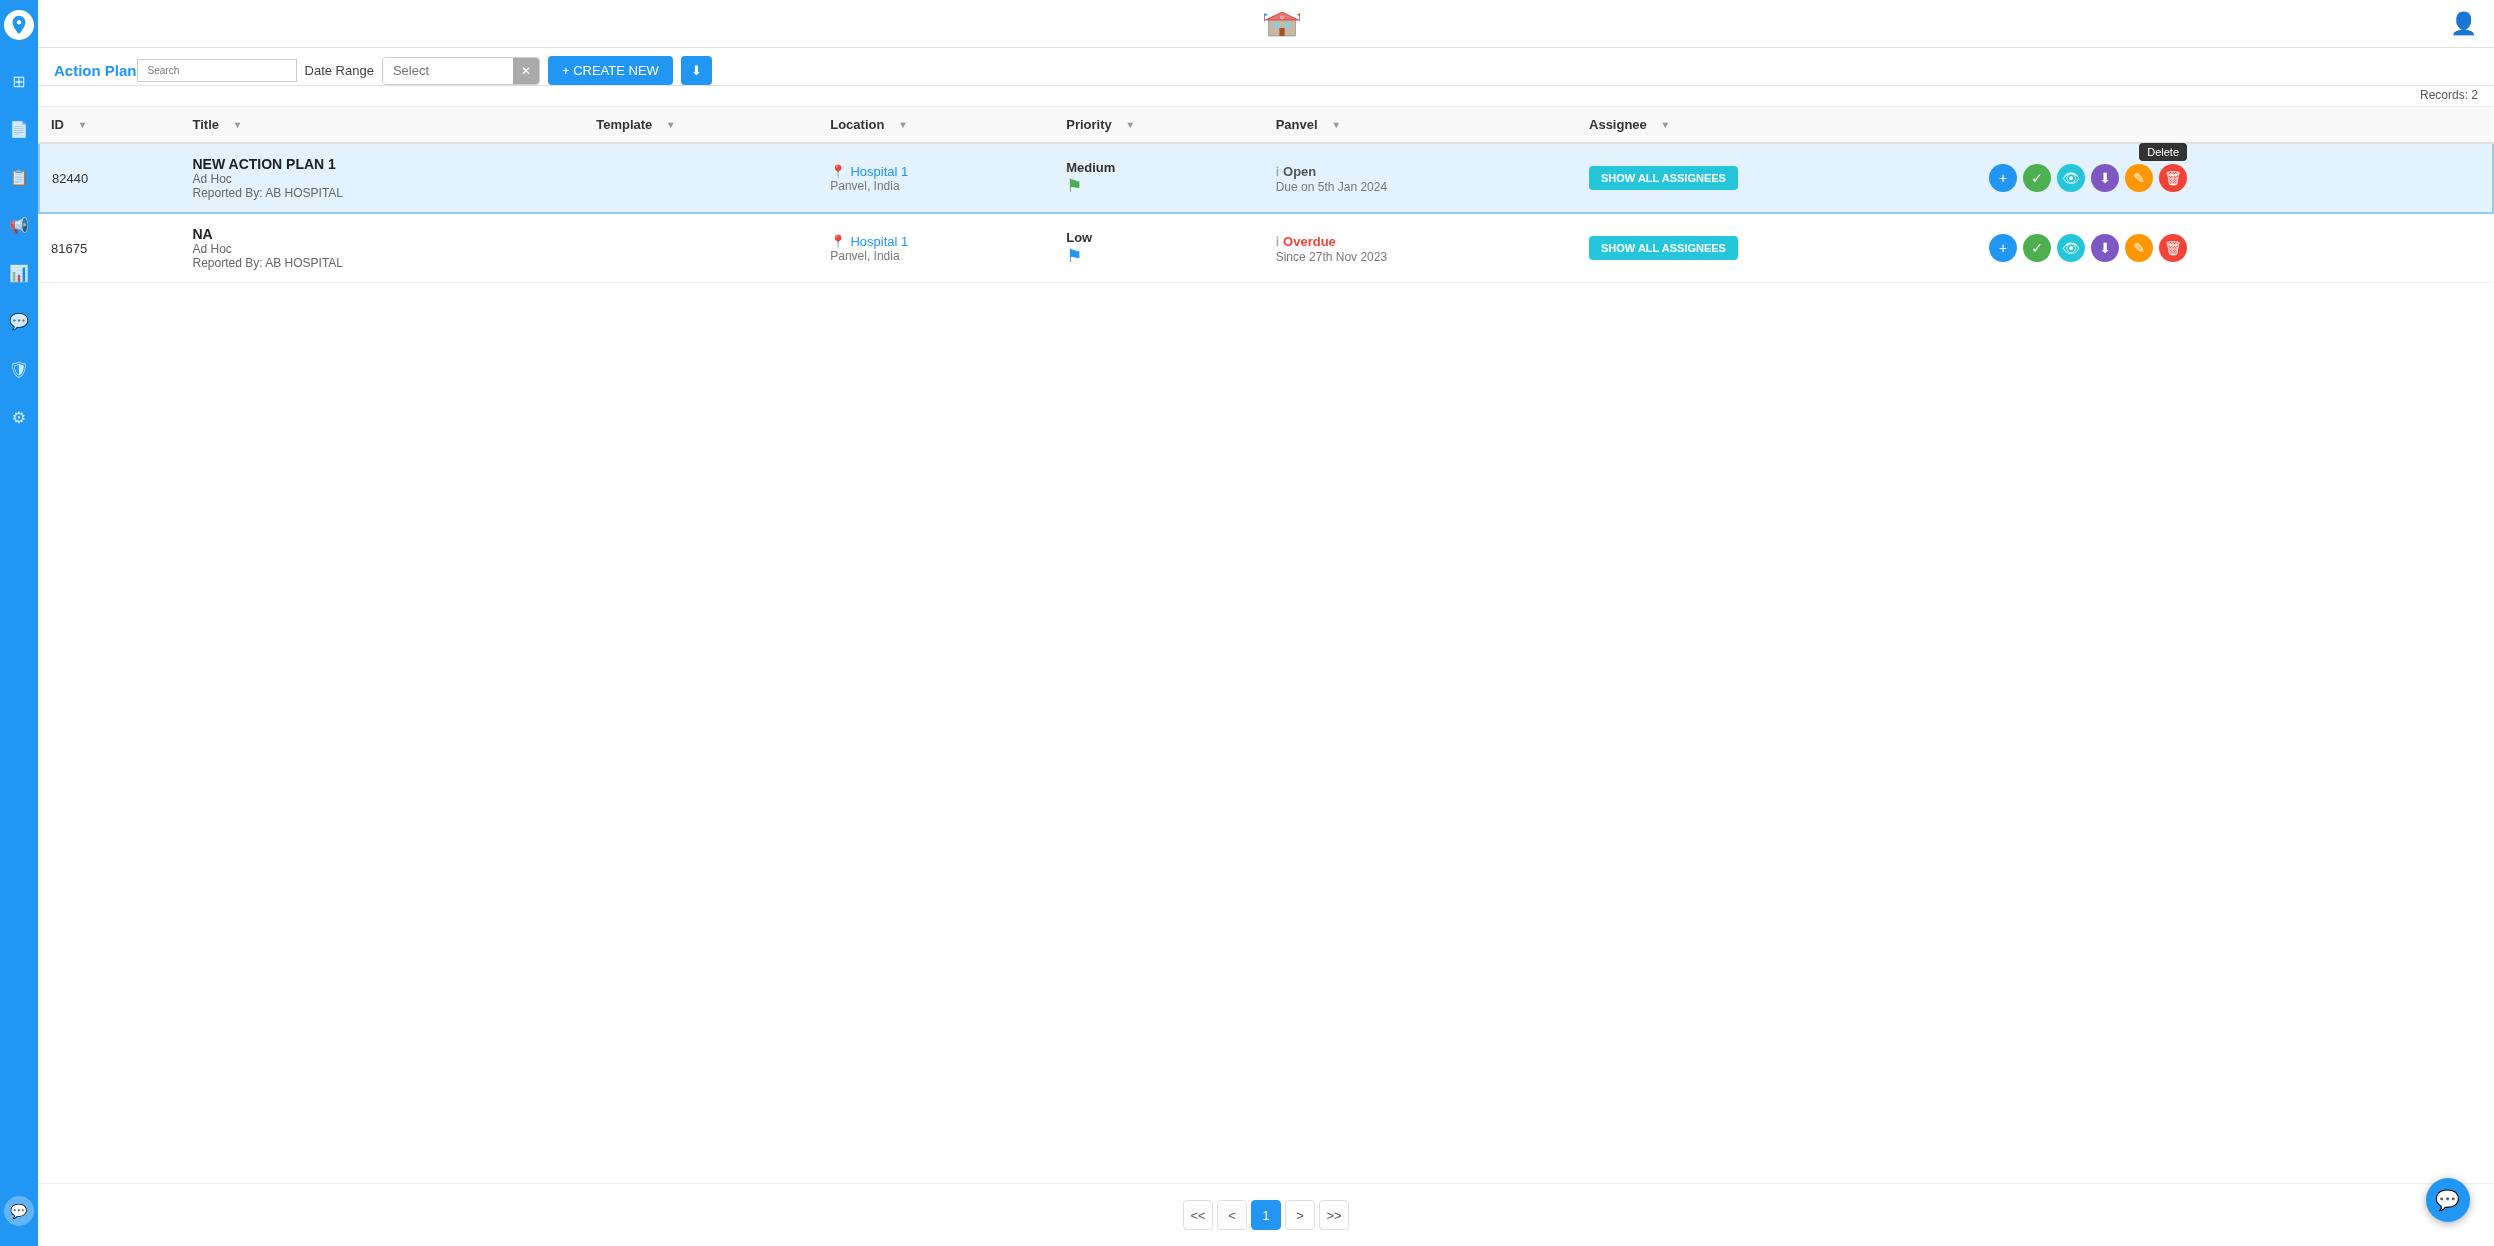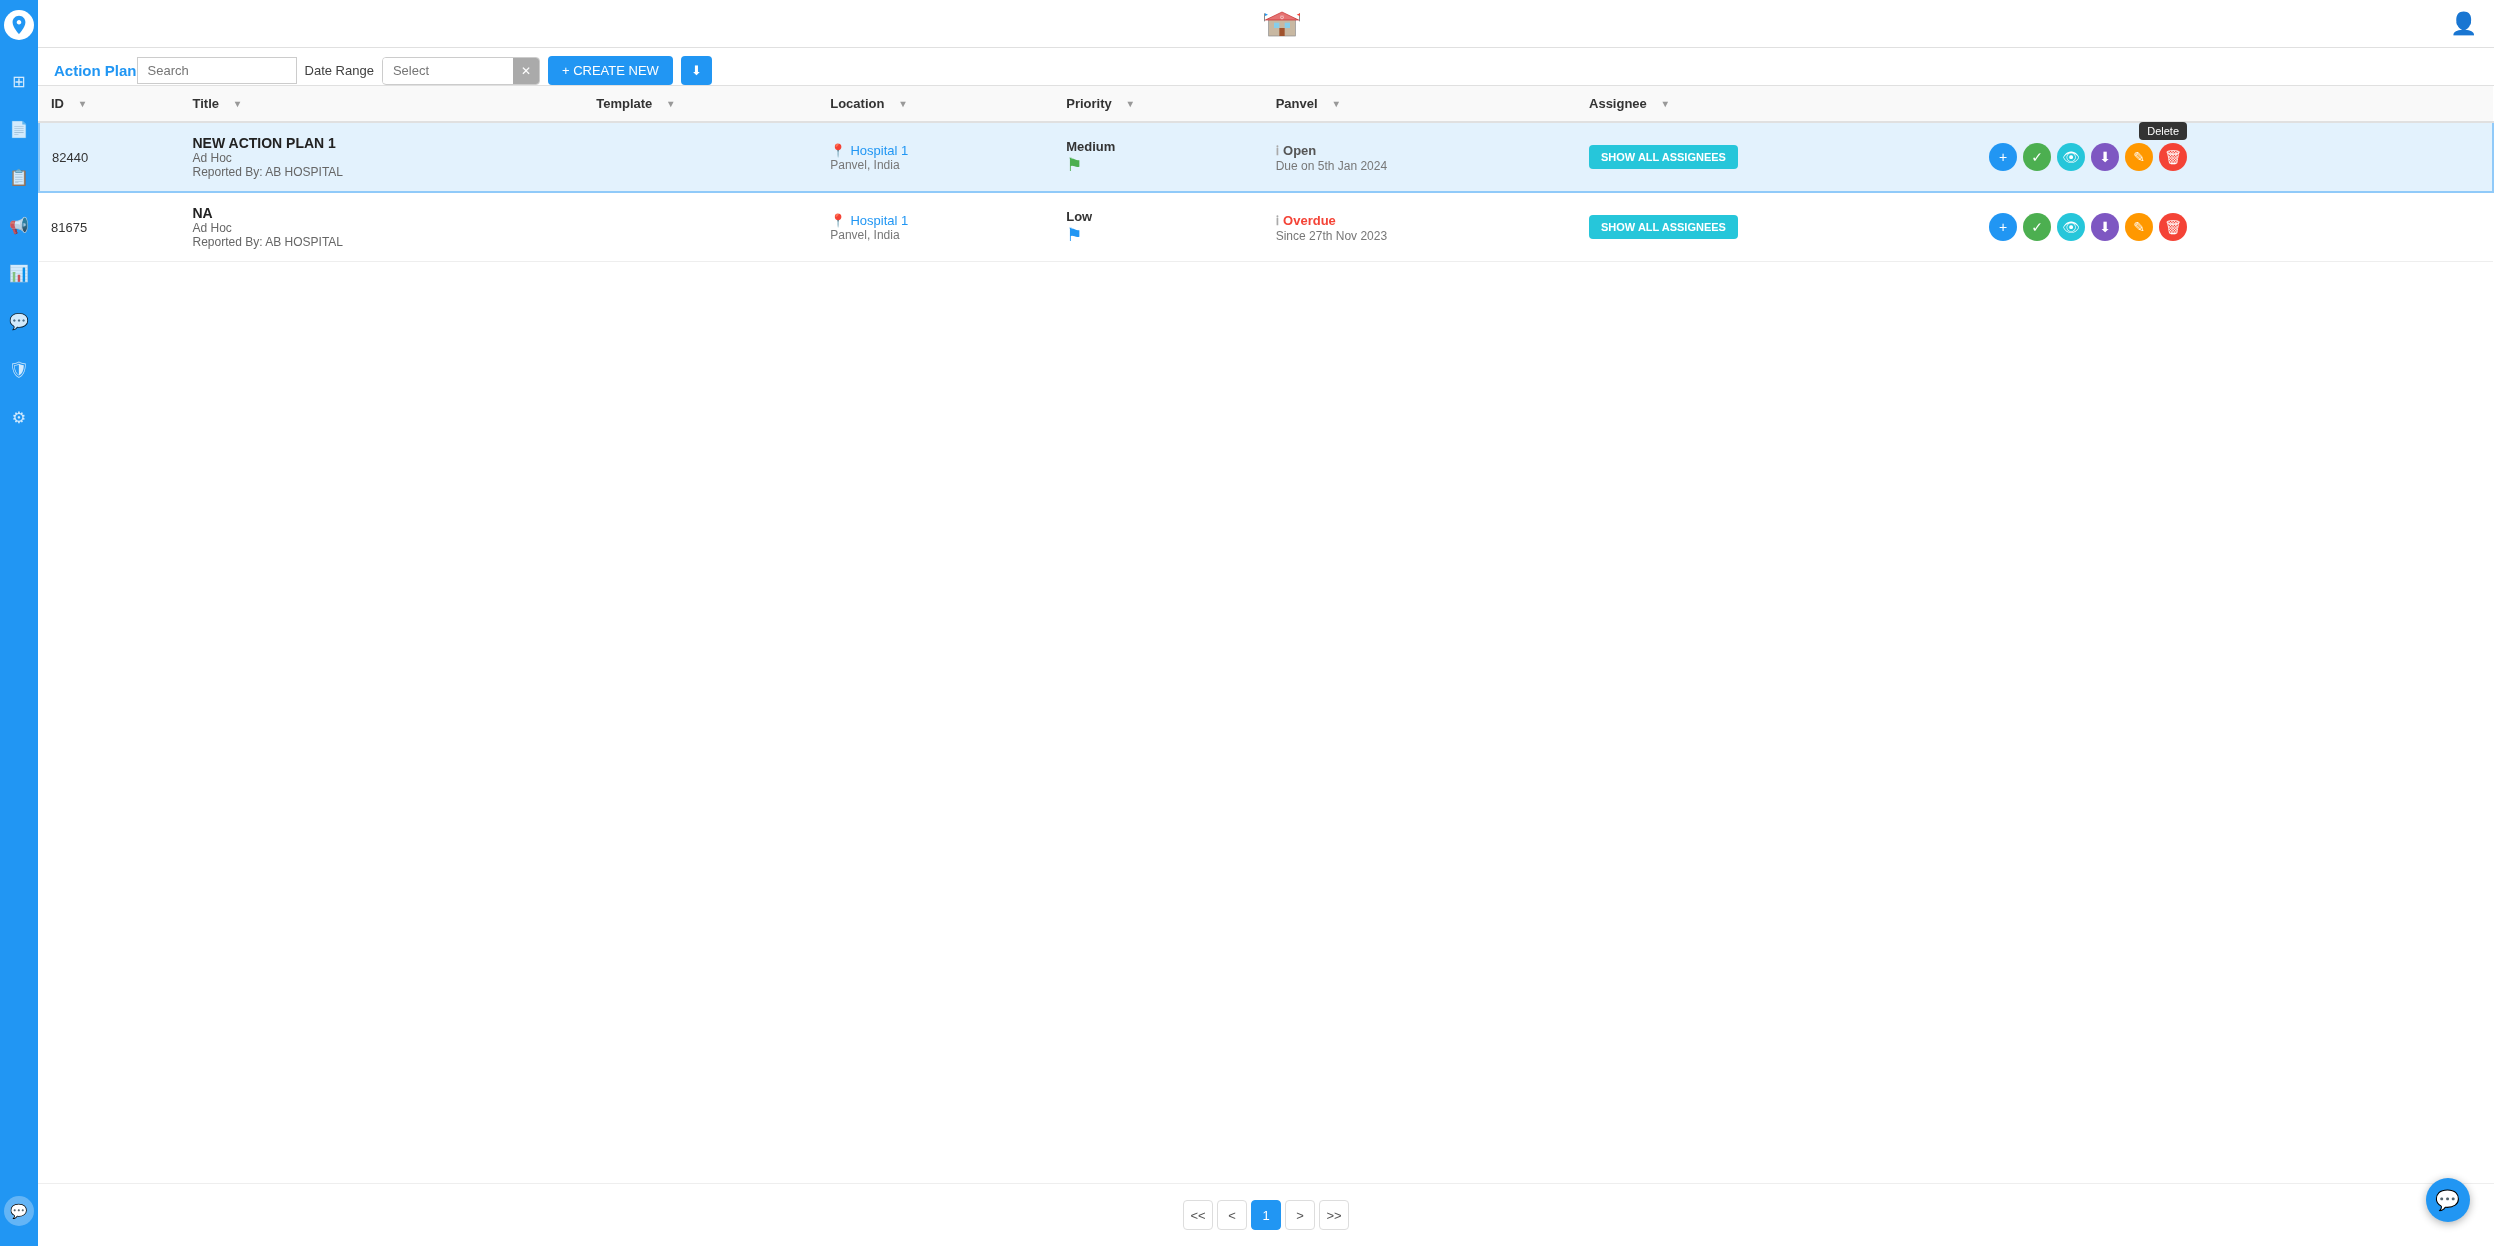--- a/index.html
+++ b/index.html
@@ -81,21 +81,21 @@
     }
     .page-header-actions {
       display: flex;
       align-items: center;
       gap: 8px;
     }
     .search-input {
       border: 1px solid #ccc;
       border-radius: 0;
       padding: 5px 10px;
-      font-size: 13px;
+      font-size: 10px;
       width: 160px;
       outline: none;
     }
     .date-range-label {
       font-size: 13px;
       color: #404040;
       white-space: nowrap;
     }
     .select-container {
       display: flex;
@@ -341,20 +341,23 @@
       <span class="date-range-label">Date Range</span>
       <div class="select-container">
         <input class="select-input" type="text" placeholder="Select" style="">
         <button class="select-clear">✕</button>
       </div>
       <button class="create-btn">+ CREATE NEW</button>
       <button class="download-btn">⬇</button>
     </div>
   </div>
 
+  <div style="background:white; padding: 2px 16px 4px; text-align: right; font-size:12px; color:#555; border-bottom:1px solid #eee;">
+    <span>Records: 2</span>
+  </div>
 
   <div class="table-container">
     <table>
       <thead>
         <tr>
           <th>
             <div class="col-header">
               <span>ID</span>
               <span class="sort-arrow">▾</span>
             </div>

